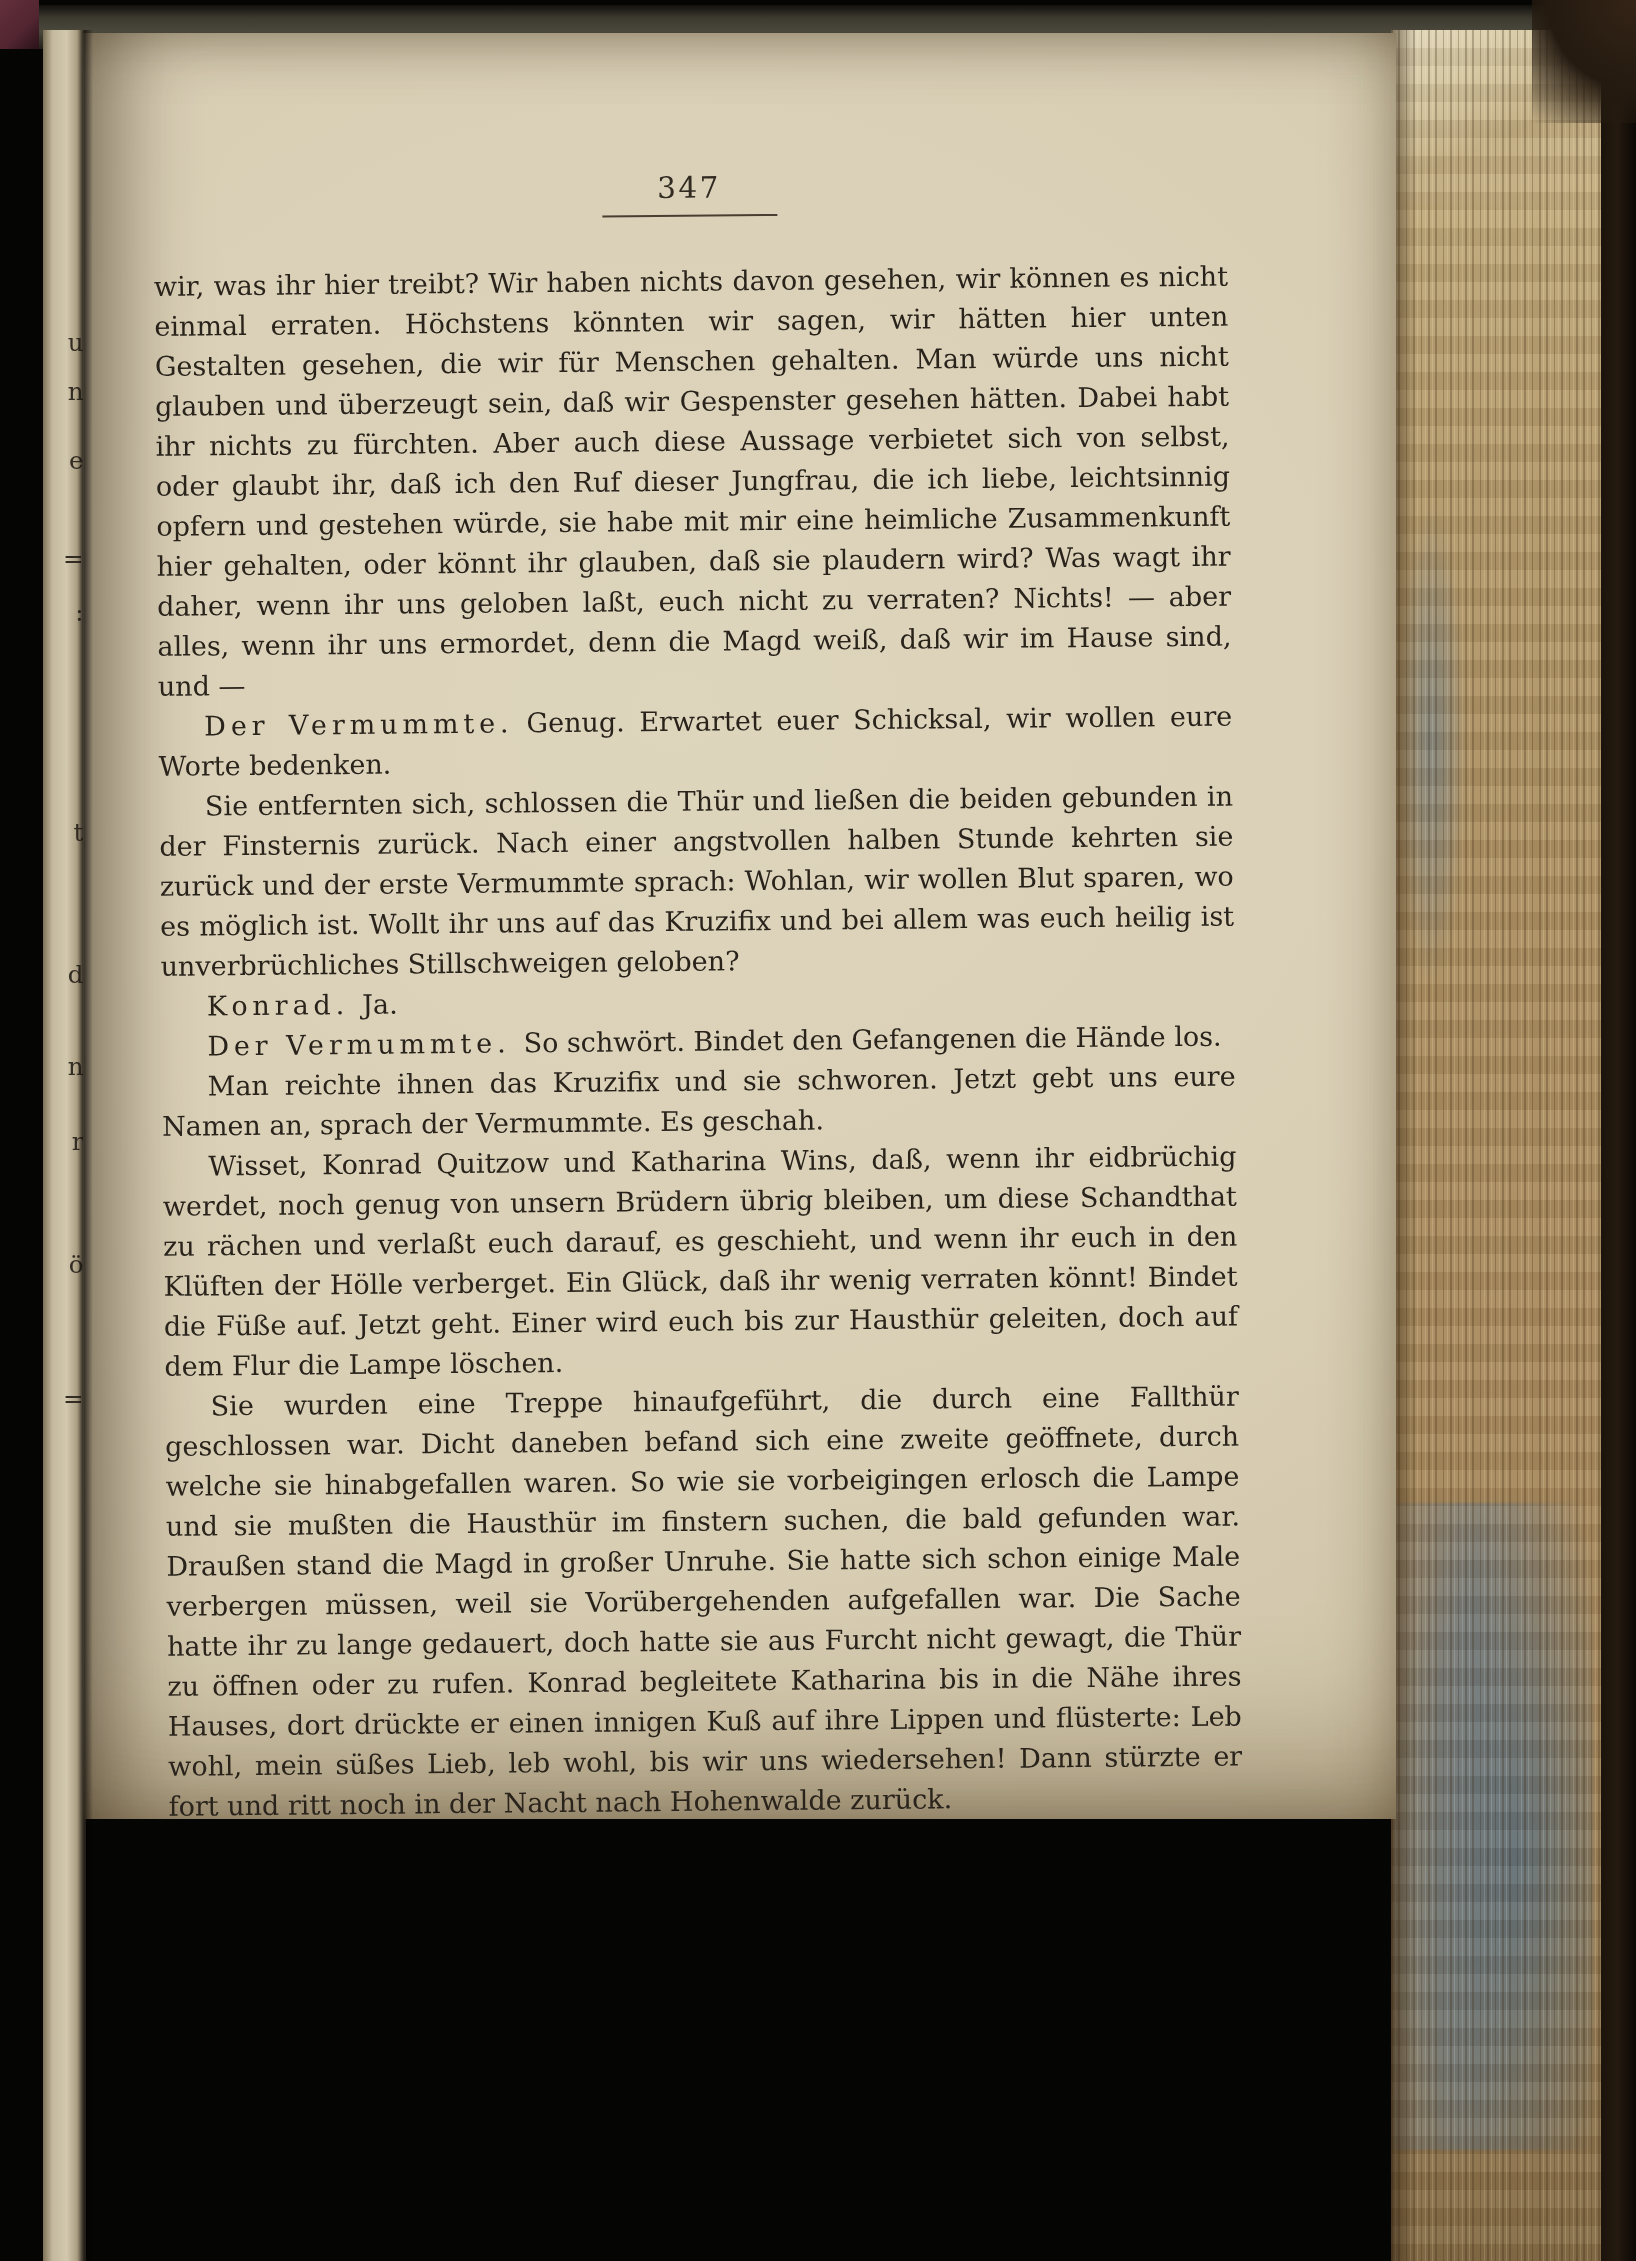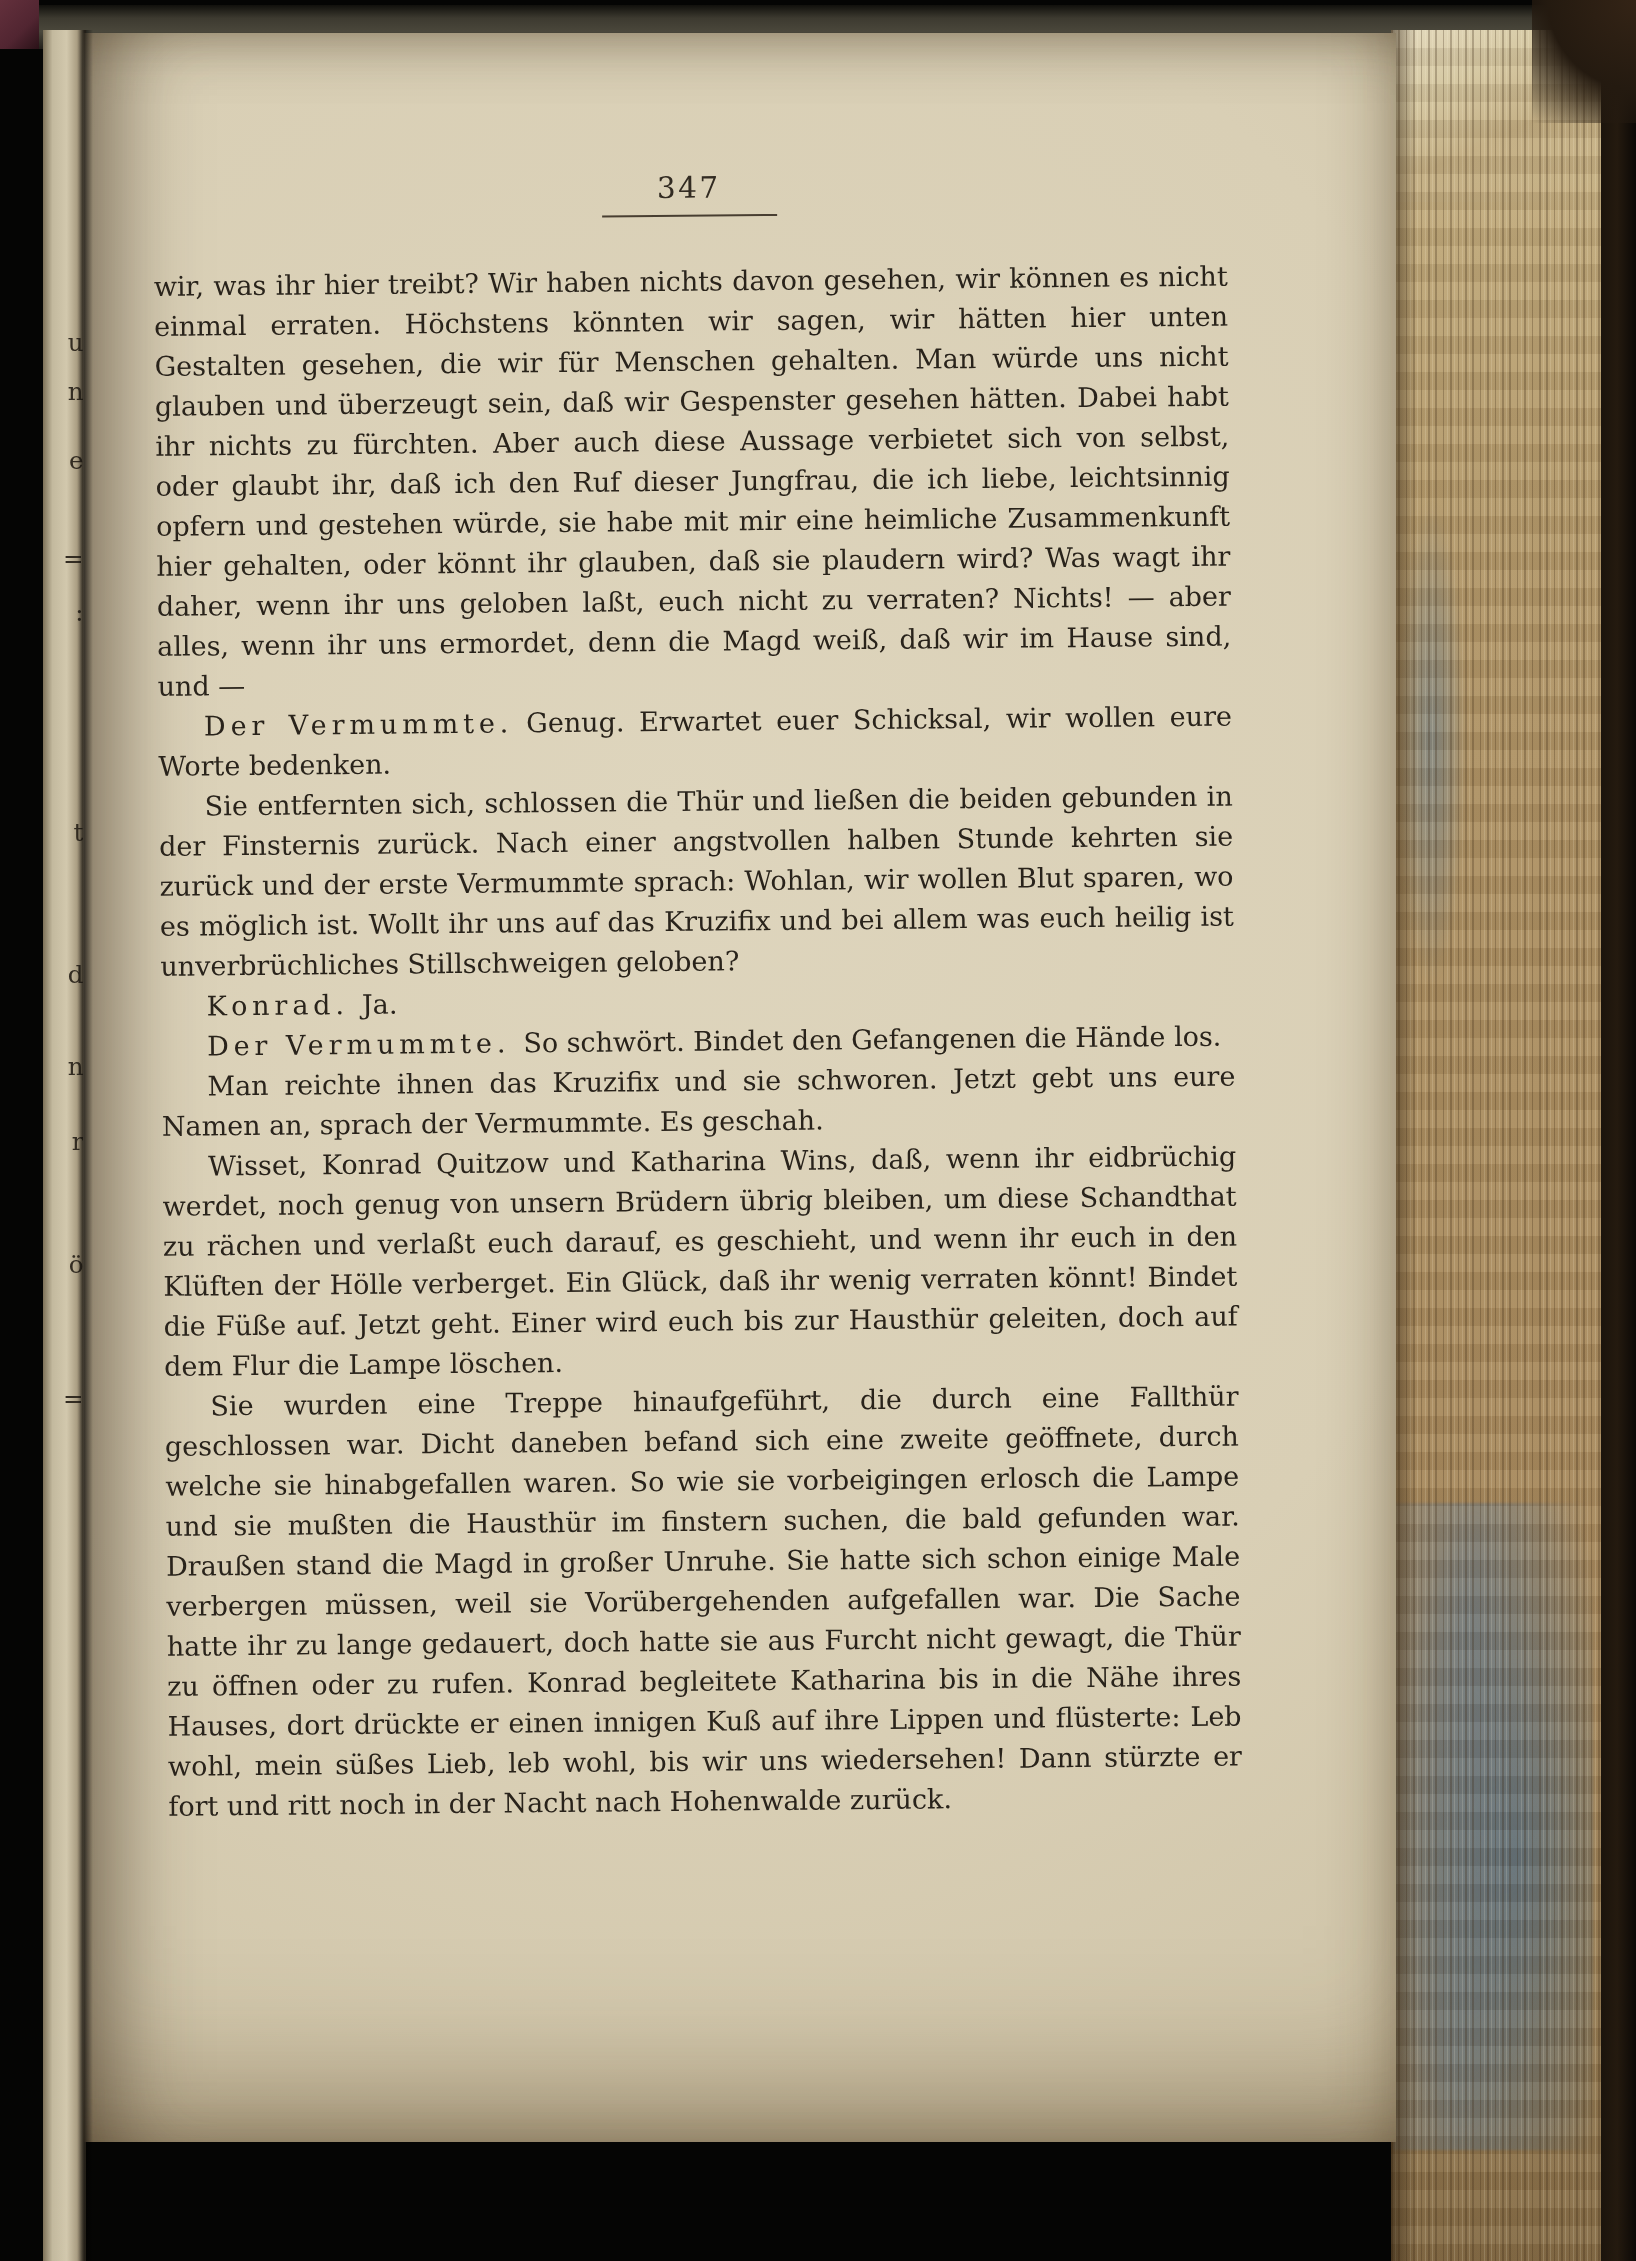--- a/index.html
+++ b/index.html
@@ -30,21 +30,21 @@
     position:absolute;right:2.5px;
     font-size:24.6px;color:#332c22;line-height:1;
   }
   .gutter{
     position:absolute;left:77px;top:29.5px;width:16.4px;height:2232px;
     background:linear-gradient(to right,rgba(0,0,0,0) 0%,rgba(0,0,0,0.6) 45%,rgba(0,0,0,0) 100%);
     z-index:3;
   }
   
   .page{
-    position:absolute;left:83px;top:33px;width:1313px;height:2109px;
+    position:absolute;left:83px;top:33px;width:1313px;height:1786px;
     background:radial-gradient(ellipse 120% 80% at 45% 38%, #ded5bd 0%, #d9cfb5 55%, #d0c5a9 84%, #c2b699 100%);
     box-shadow:
       inset 64px 0 90px -38px rgba(48,33,16,0.58),
       inset -31px 0 57px -26px rgba(74,54,26,0.38),
       inset 0 -123px 139px -74px rgba(84,62,30,0.42),
       inset 0 49px 65px -49px rgba(70,55,30,0.35);
     z-index:2;
   }
   .page-inner{
     position:absolute;left:0;top:0;right:0;bottom:0;

